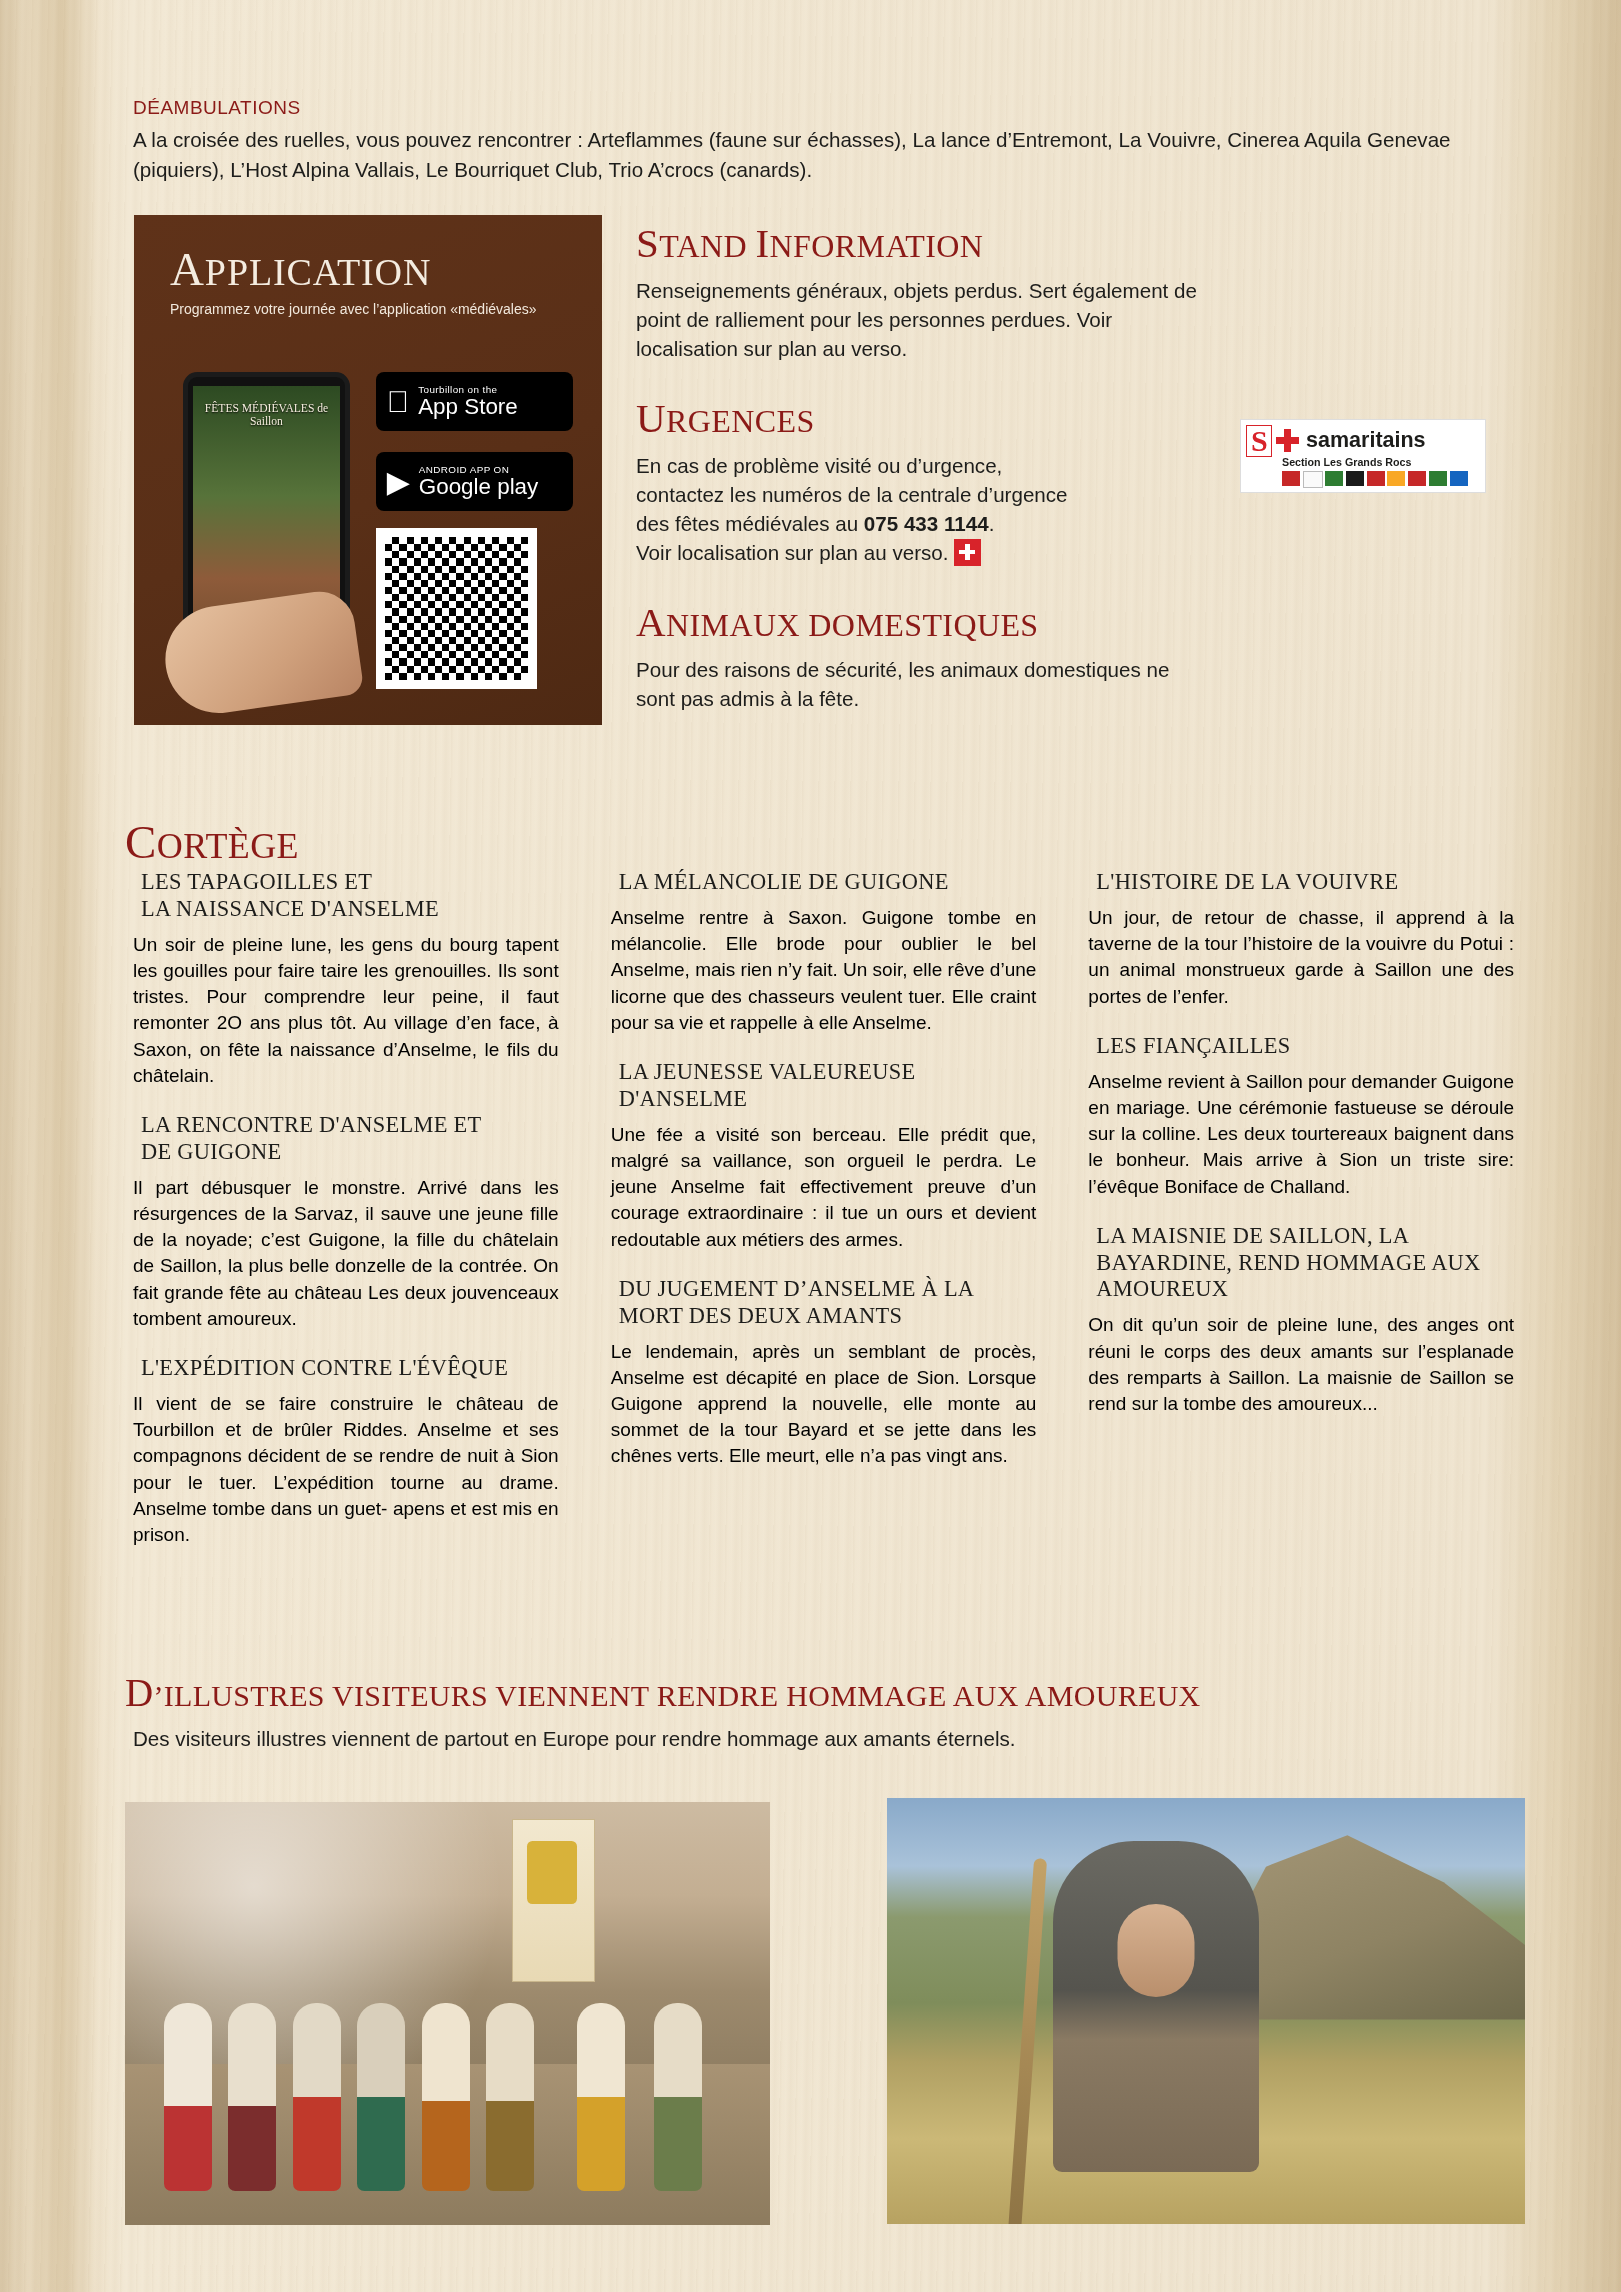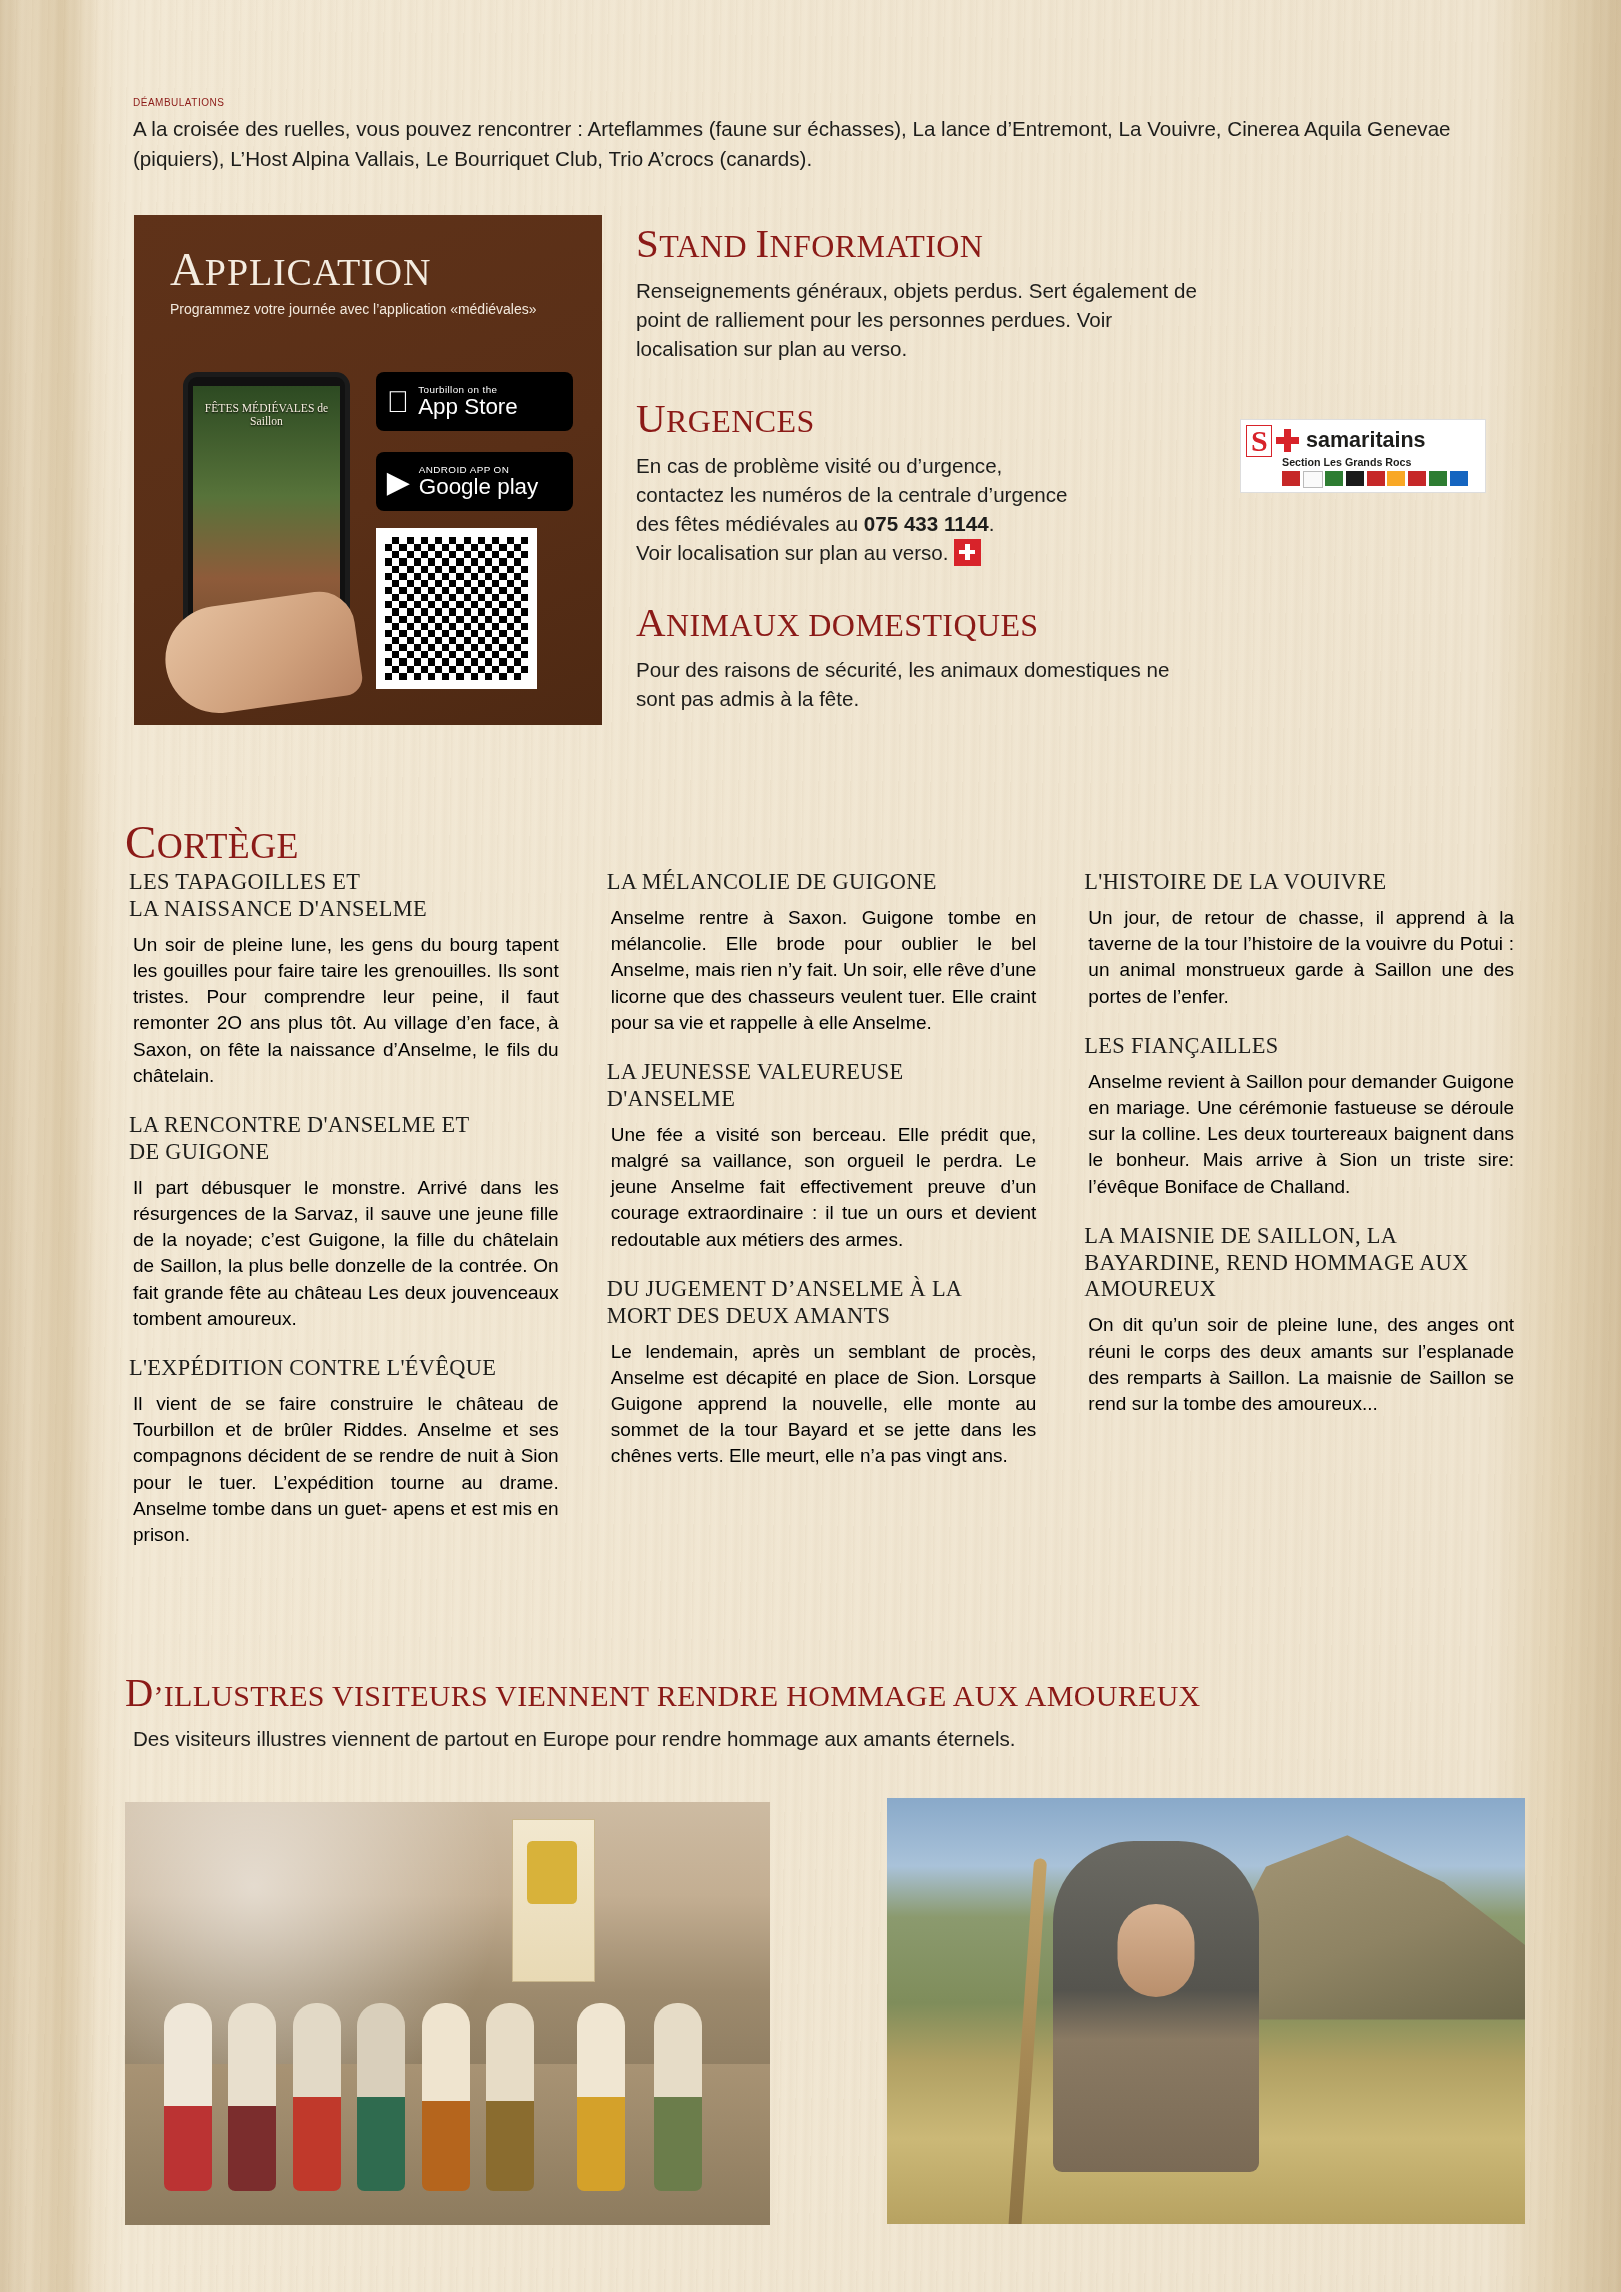--- a/index.html
+++ b/index.html
@@ -47,21 +47,21 @@
 
   
   .deamb {
     position: absolute;
     left: 133px;
     top: 97px;
     width: 1361px;
   }
   .deamb-title {
     font-family: "Liberation Sans", sans-serif;
-    font-size: 10px;
+    font-size: 19px;
     color: #8b1a17;
     letter-spacing: 0.5px;
     margin-bottom: 6.3px;
   }
   .deamb-body {
     font-size: 20.6px;
     color: #1d1d1b;
     line-height: 1.42;
   }
 
@@ -269,21 +269,21 @@
     position: absolute;
     left: 125px;
     top: 869px;
     width: 1397px;
     display: flex;
     gap: 36px;
   }
   .col { width: 442px; }
   .story { margin-bottom: 23px; }
   .story h3 {
-    margin: 0 0 9px 4px;
+    margin: 0 0 9px 16px;
     font-family: "Liberation Serif", serif;
     font-size: 22.4px;
     color: #1d1d1b;
     line-height: 1.2;
     font-weight: normal;
     letter-spacing: 0.3px;
   }
   .story p {
     margin: 8px;
     font-size: 19px;

